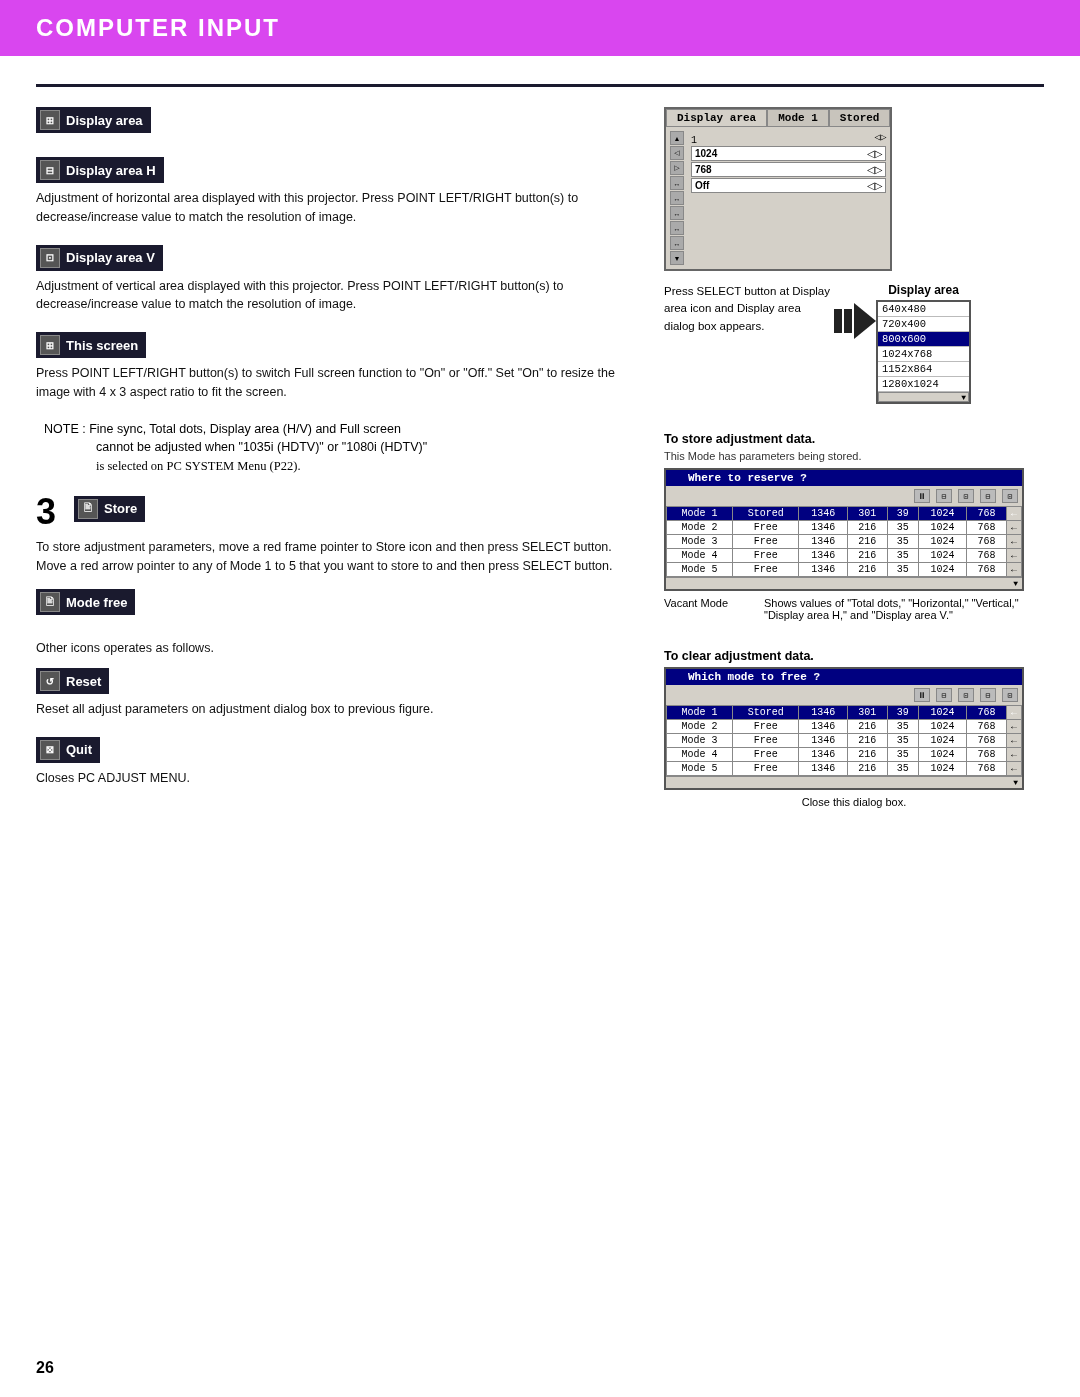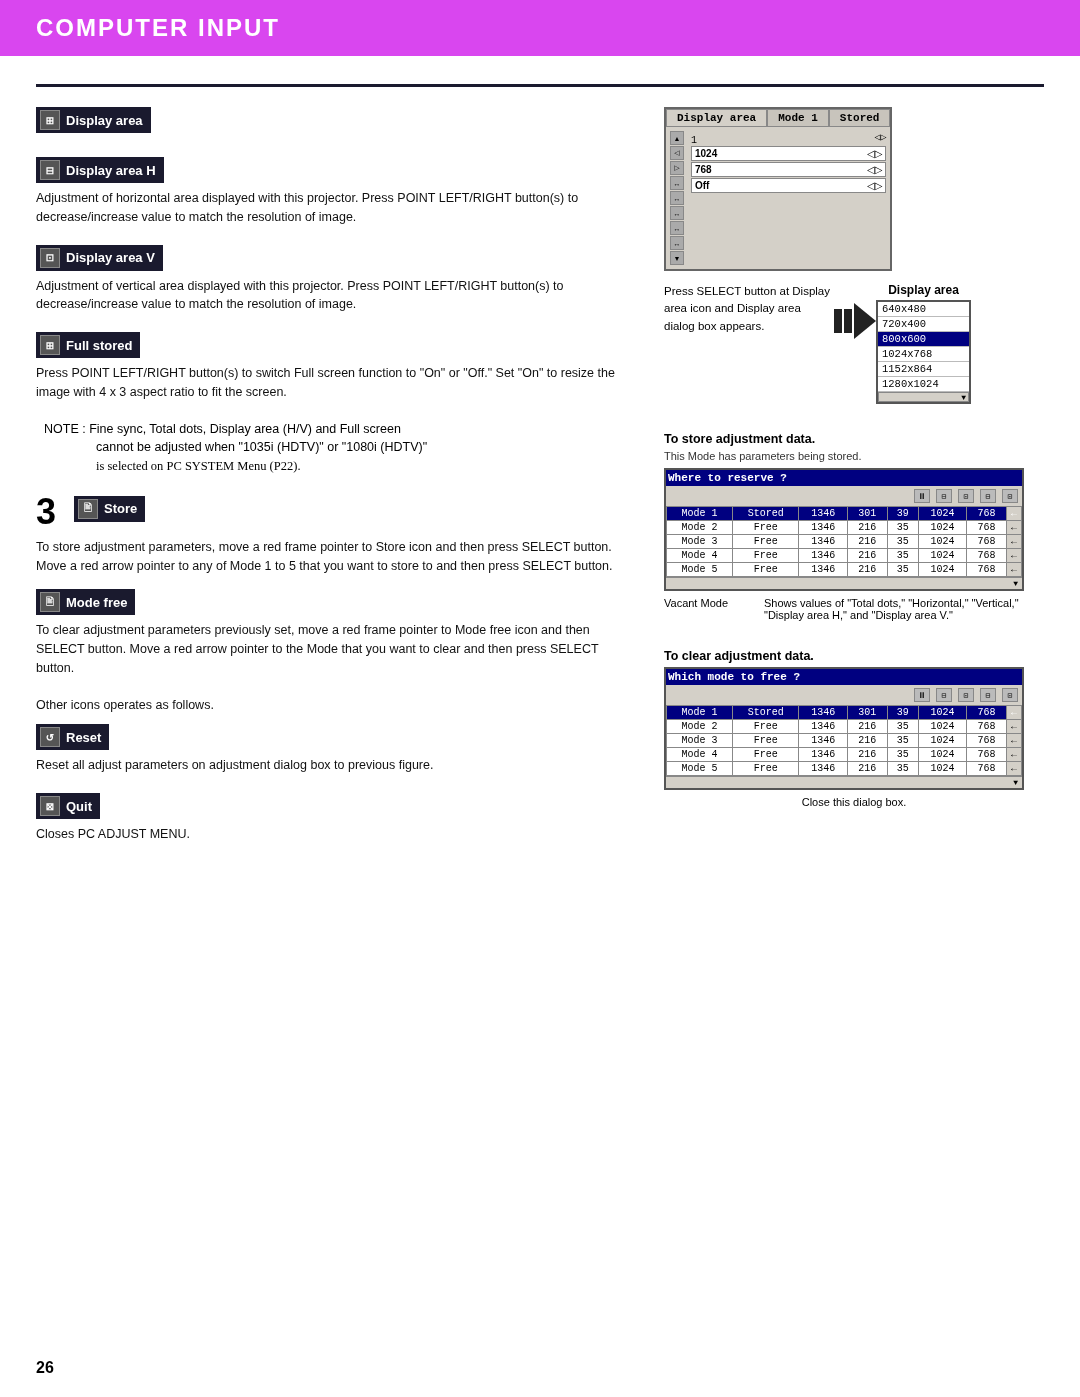--- a/index.html
+++ b/index.html
@@ -163,21 +163,21 @@
     .mode-dialog {
       border: 2px solid #555;
       background: #d4d0c8;
       width: 360px;
       font-family: 'Courier New', monospace;
       font-size: 10px;
     }
     .mode-dialog-title {
       background: #000080;
       color: #fff;
-      padding: 2px 2px;
+      padding: 2px 22px;
       font-weight: bold;
       font-size: 11px;
     }
     .mode-table {
       width: 100%;
       border-collapse: collapse;
       font-size: 10px;
     }
     .mode-table td {
       background: #fff;
@@ -319,21 +319,21 @@
       <div class="icon-label">
         <div class="icon-box">⊡</div>
         <span>Display area V</span>
       </div>
       <div class="section-body">Adjustment of vertical area displayed with this projector.  Press POINT LEFT/RIGHT button(s) to decrease/increase value to match the resolution of image.</div>
     </div>
 
     <div class="section-block">
       <div class="icon-label">
         <div class="icon-box">⊞</div>
-        <span>Full stored</span>
+        <span>This screen</span>
       </div>
       <div class="section-body">Press POINT LEFT/RIGHT button(s) to switch Full screen function to "On" or "Off."  Set "On" to resize the image with 4 x 3 aspect ratio to fit the screen.</div>
     </div>
 
     <div class="note-block">
       <span>NOTE : Fine sync, Total dots, Display area (H/V) and Full screen</span><br>
       <span class="note-indent" style="display:block;">cannot be adjusted when "1035i (HDTV)" or "1080i (HDTV)"</span>
       <span class="note-indent" style="display:block;font-family:Liberation Serif, serif;">is selected on PC SYSTEM Menu (P22).</span>
     </div>
 
@@ -344,21 +344,20 @@
         <span>Store</span>
       </div>
     </div>
     <div class="section-body" style="margin-bottom:14px;">To store adjustment parameters, move a red frame pointer to Store icon and then press SELECT button.  Move a red arrow pointer to any of Mode 1 to 5 that you want to store to and then press SELECT button.</div>
 
     <div class="section-block">
       <div class="icon-label">
         <div class="icon-box">🖹</div>
         <span>Mode free</span>
       </div>
-      <div class="section-body">To clear adjustment parameters previously set, move a red frame pointer to Mode free icon and then SELECT button.  Move a red arrow pointer to the Mode that you want to clear and then press SELECT button.</div>
     </div>
 
     <div class="section-body" style="margin: 10px 0;">Other icons operates as follows.</div>
 
     <div class="section-block">
       <div class="icon-label">
         <div class="icon-box">↺</div>
         <span>Reset</span>
       </div>
       <div class="section-body">Reset all adjust parameters on adjustment dialog box to previous figure.</div>

